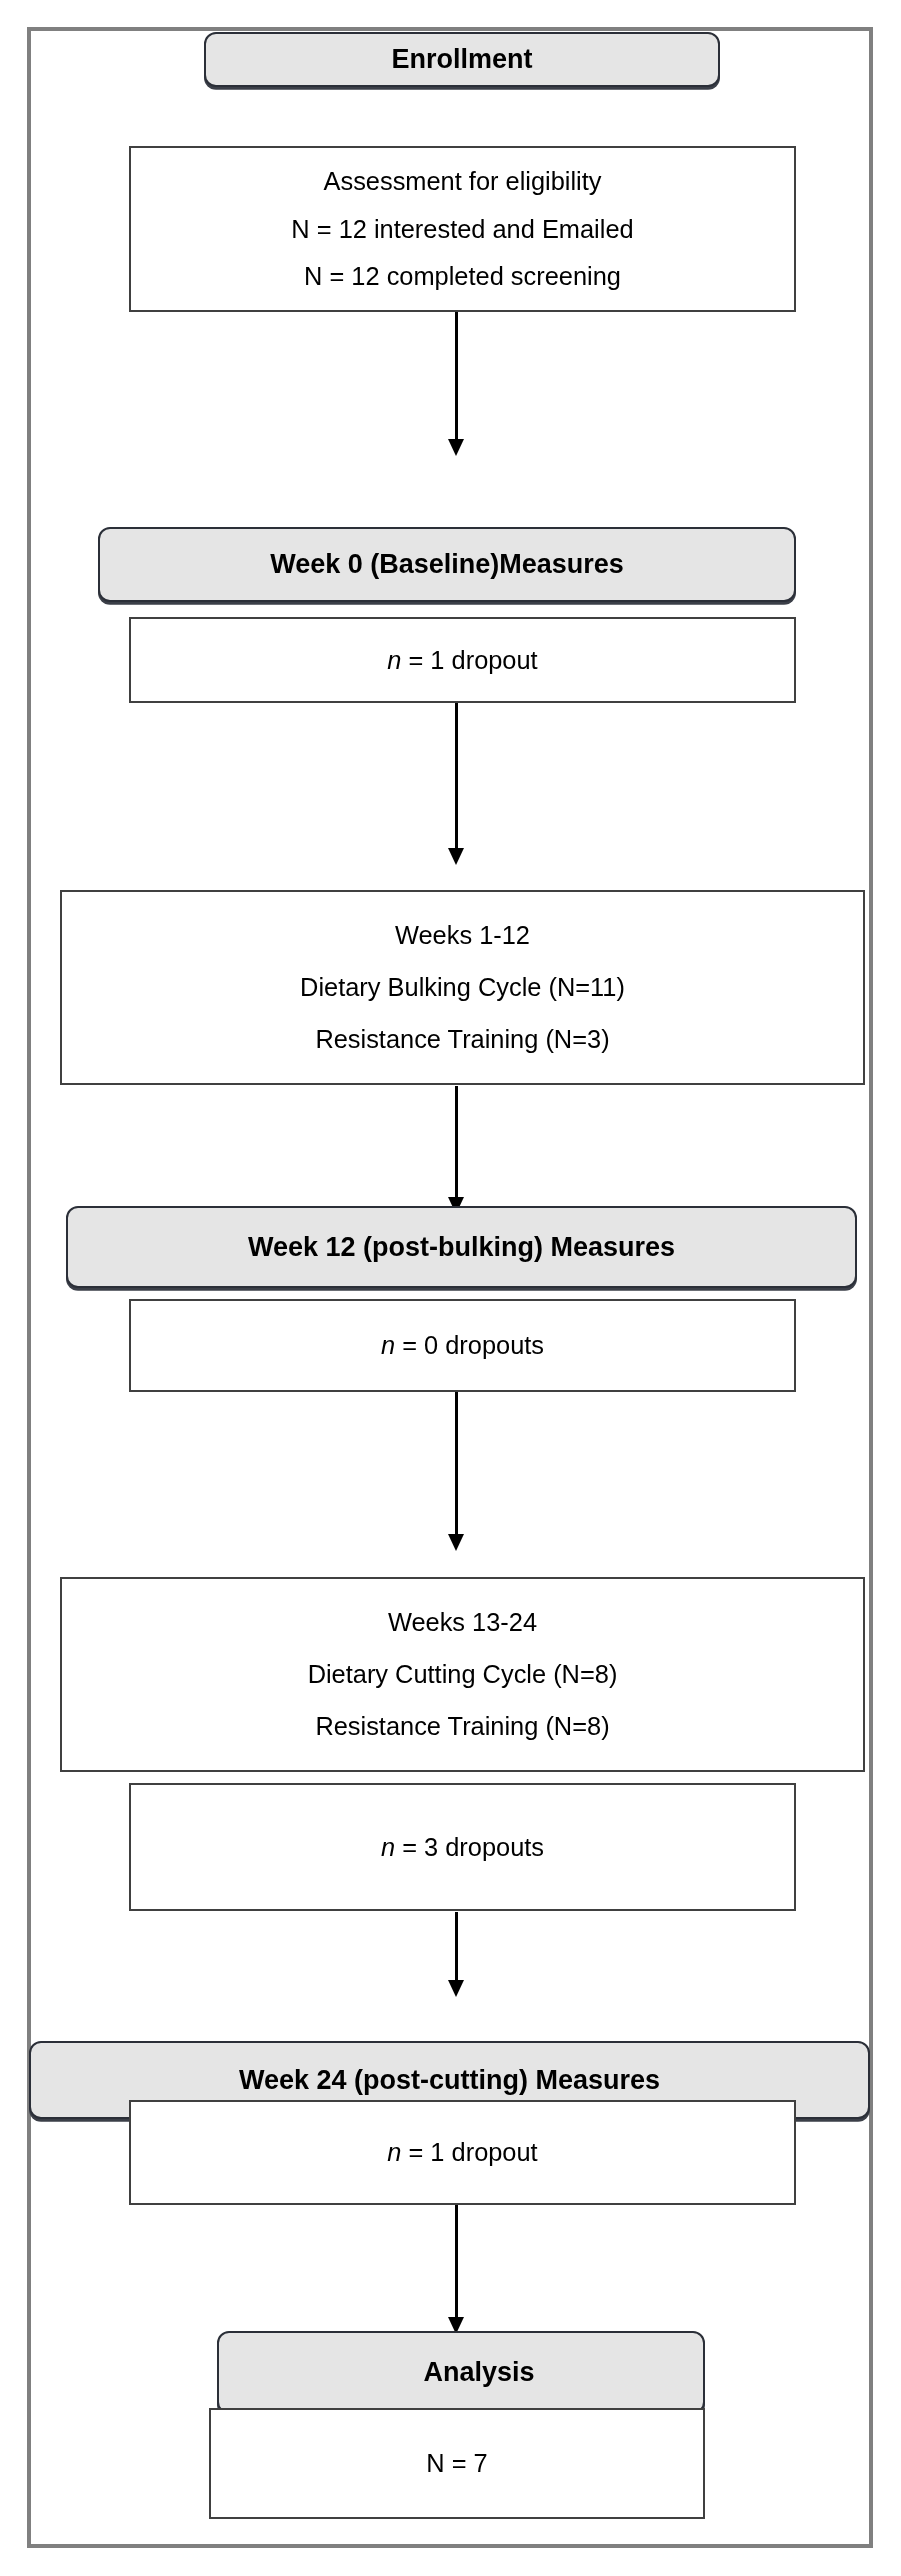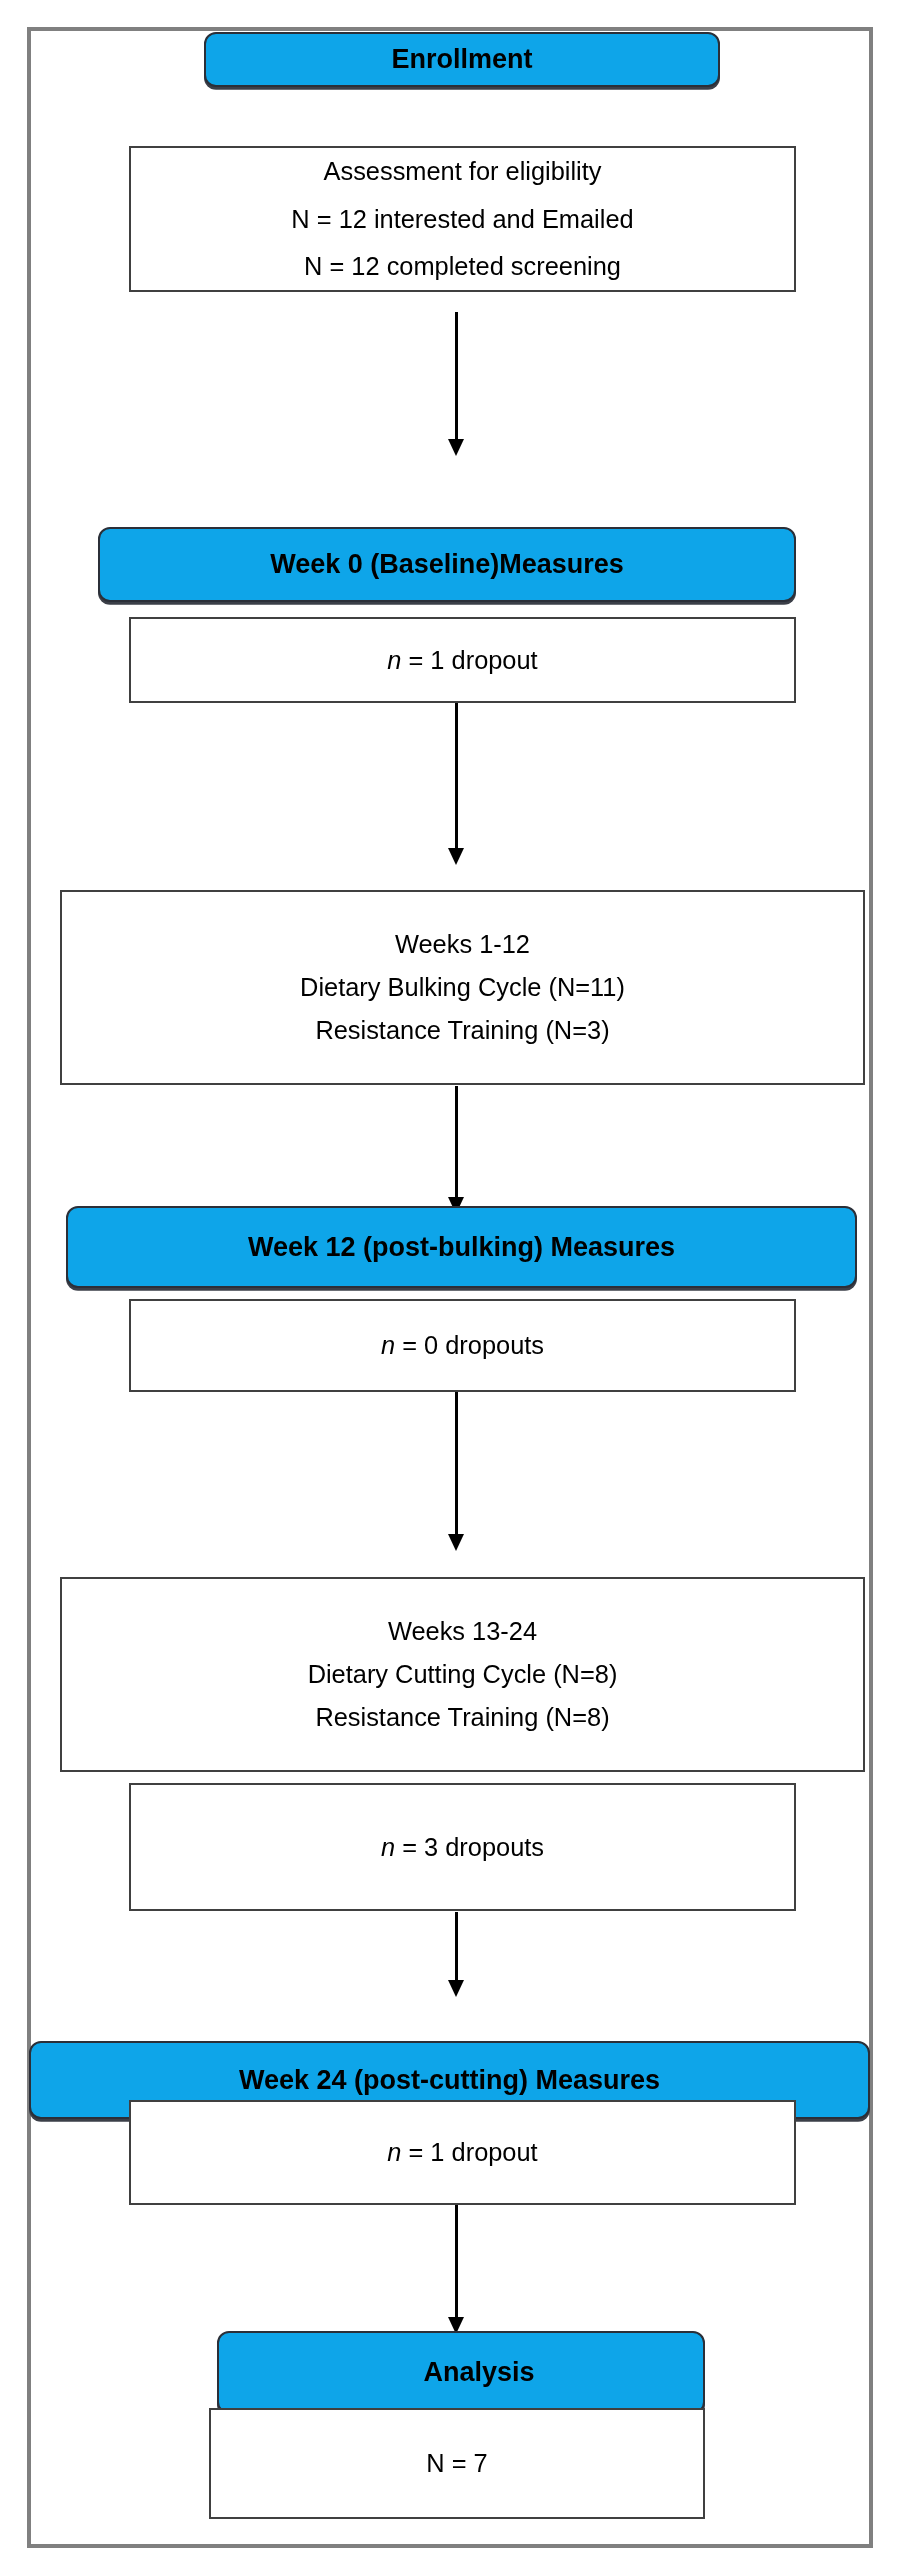--- a/index.html
+++ b/index.html
@@ -43,41 +43,41 @@
     display:flex;
     flex-direction:column;
     align-items:center;
     justify-content:center;
     width:100%;
   }
   .node .lines > span{display:block;white-space:nowrap;}
 
   
   .node.milestone{
-    background:#0ea5e9;
+    background:#e5e5e5;
     border:2.7px solid #2b2f38;
     border-radius:12px;
     font-weight:bold;
     font-size:27px;
     letter-spacing:0px;
     box-shadow:0 2.7px 0 0 #3b3f48;
   }
 
   
   .node.detail{
     background:#ffffff;
     border:2.7px solid #404040;
     border-radius:0px;
     font-weight:normal;
     font-size:25.4px;
   }
 
   .node.detail .lines > span{margin:9.4px 0;}
   .node.detail.tight .lines > span{margin:0;}
-  .node.detail.tight .lines > span + span{margin-top:14px;}
+  .node.detail.tight .lines > span + span{margin-top:23px;}
 
   .ital{font-style:italic;}
 
   
   .arrow{
     position:absolute;
     z-index:2;
   }
   .arrow .stem{
     position:absolute;
@@ -103,21 +103,21 @@
 <div id="page">
 
   <div class="frame"></div>
 
   <div class="node milestone" style="left:204px; top:32px; width:516px; height:55px;">
     <div class="lines">
       <span>Enrollment</span>
     </div>
   </div>
 
-  <div class="node detail" style="left:129px; top:146px; width:667px; height:146px; font-size:25.4px;">
+  <div class="node detail" style="left:129px; top:146px; width:667px; height:166px; font-size:25.4px;">
     <div class="lines">
       <span>Assessment for eligibility</span>
       <span>N = 12 interested and Emailed</span>
       <span>N = 12 completed screening</span>
     </div>
   </div>
 
   <div class="arrow" style="left:448px; top:312px; width:17.4px; height:144px;">
     <div class="stem" style="height:127px;"></div>
     <div class="head" style="top:127px;"></div>

